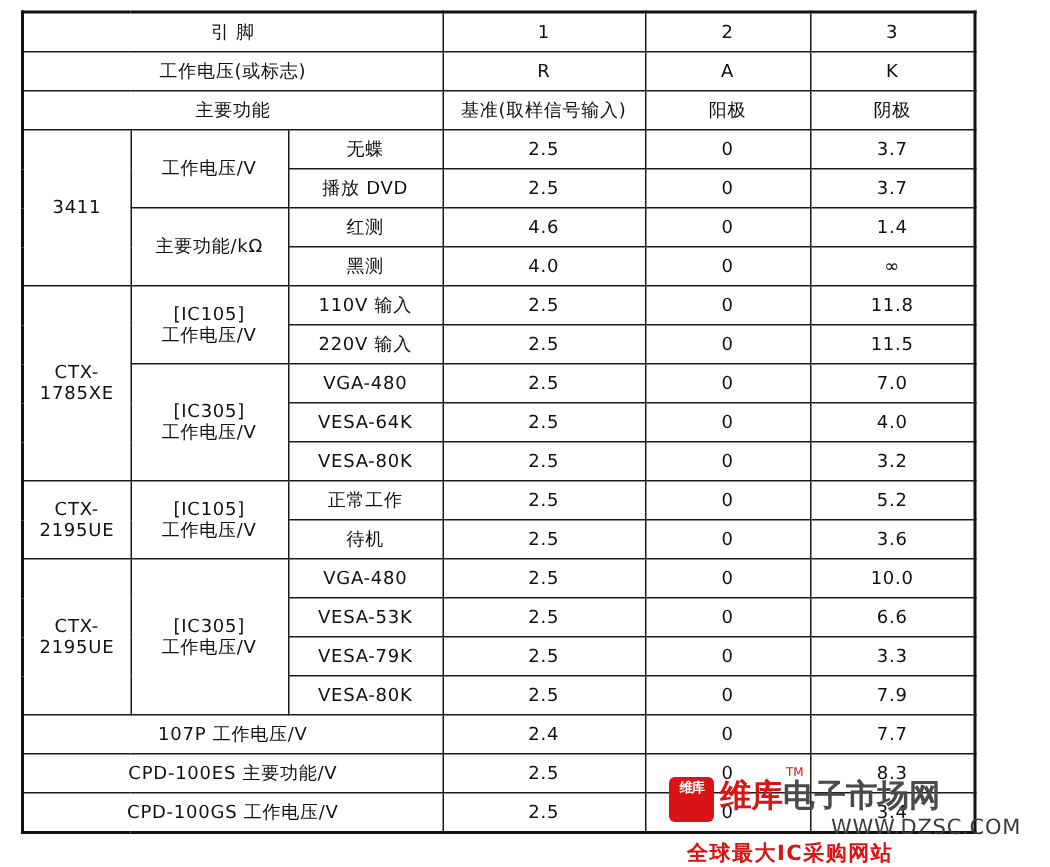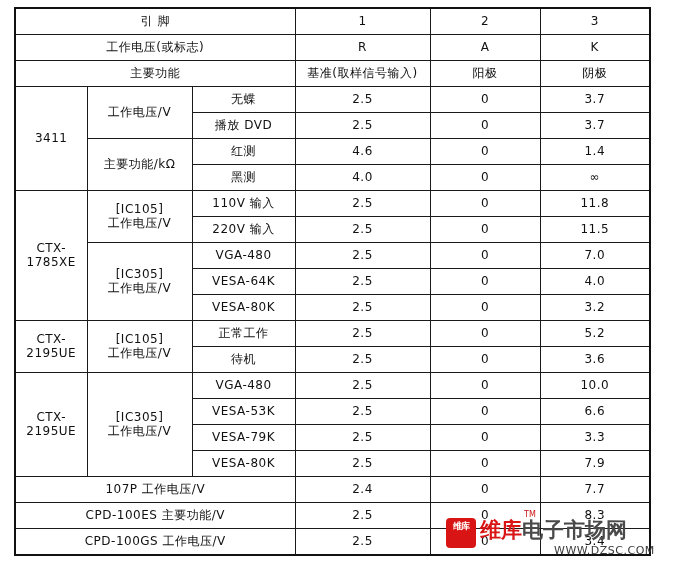--- a/index.html
+++ b/index.html
@@ -123,21 +123,21 @@
     letter-spacing: 0px;
     font-family: "DejaVu Sans", "Liberation Sans", sans-serif;
   }
   #wm .brand .grey {
     color: #4a4a4a;
   }
   #wm .url {
     position: absolute;
     left: 126px;
     top: 30px;
-    font-size: 11px;
+    font-size: 14px;
     color: #3b3b3b;
     letter-spacing: 0.5px;
     text-align: center;
   }
   #wm .slogan {
     position: absolute;
     left: 30px;
     top: 46px;
     font-size: 14px;
     color: #d81414;
@@ -326,13 +326,14 @@
   </table>
 </div>
 
 <div id="wm">
   <div class="tm">TM</div>
   <div class="logo-mark">
       <i>维库</i>
     </div>
   <div class="brand"><span>维库</span><span class="grey">电子市场网</span></div>
   <div class="url">WWW.DZSC.COM</div>
+  <div class="slogan">全球最大IC采购网站</div>
 </div>
 
 </body></html>

